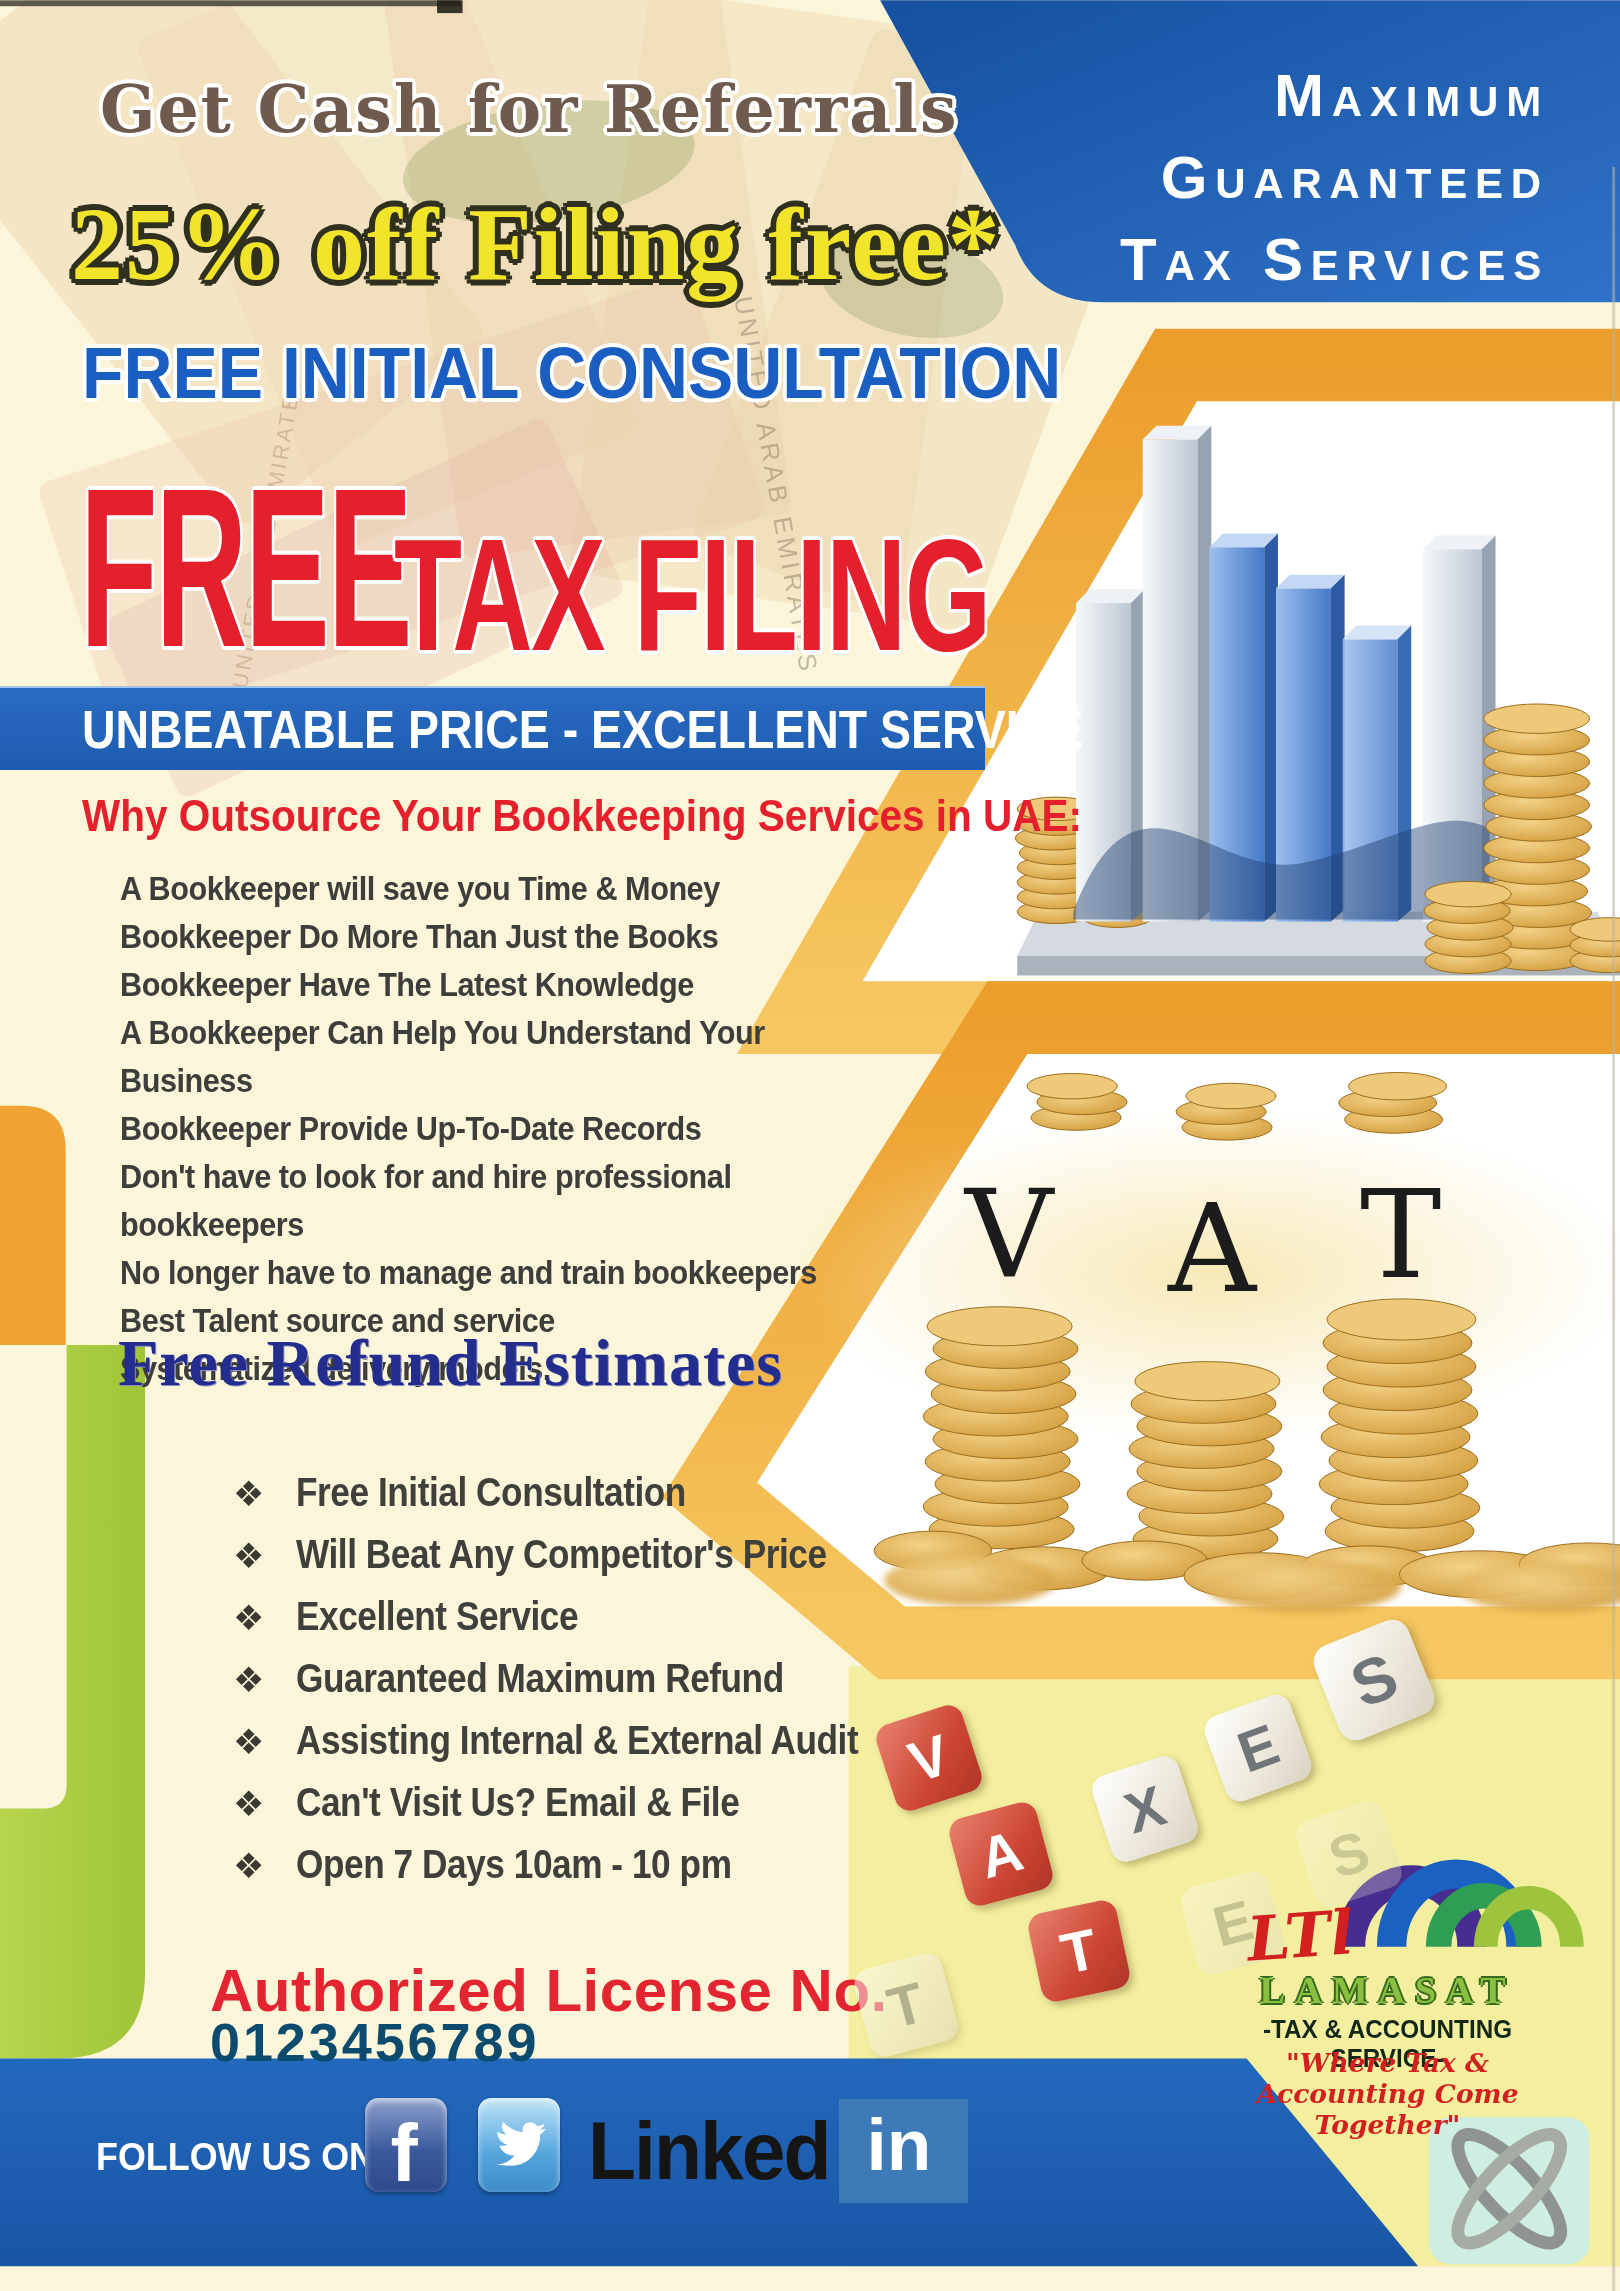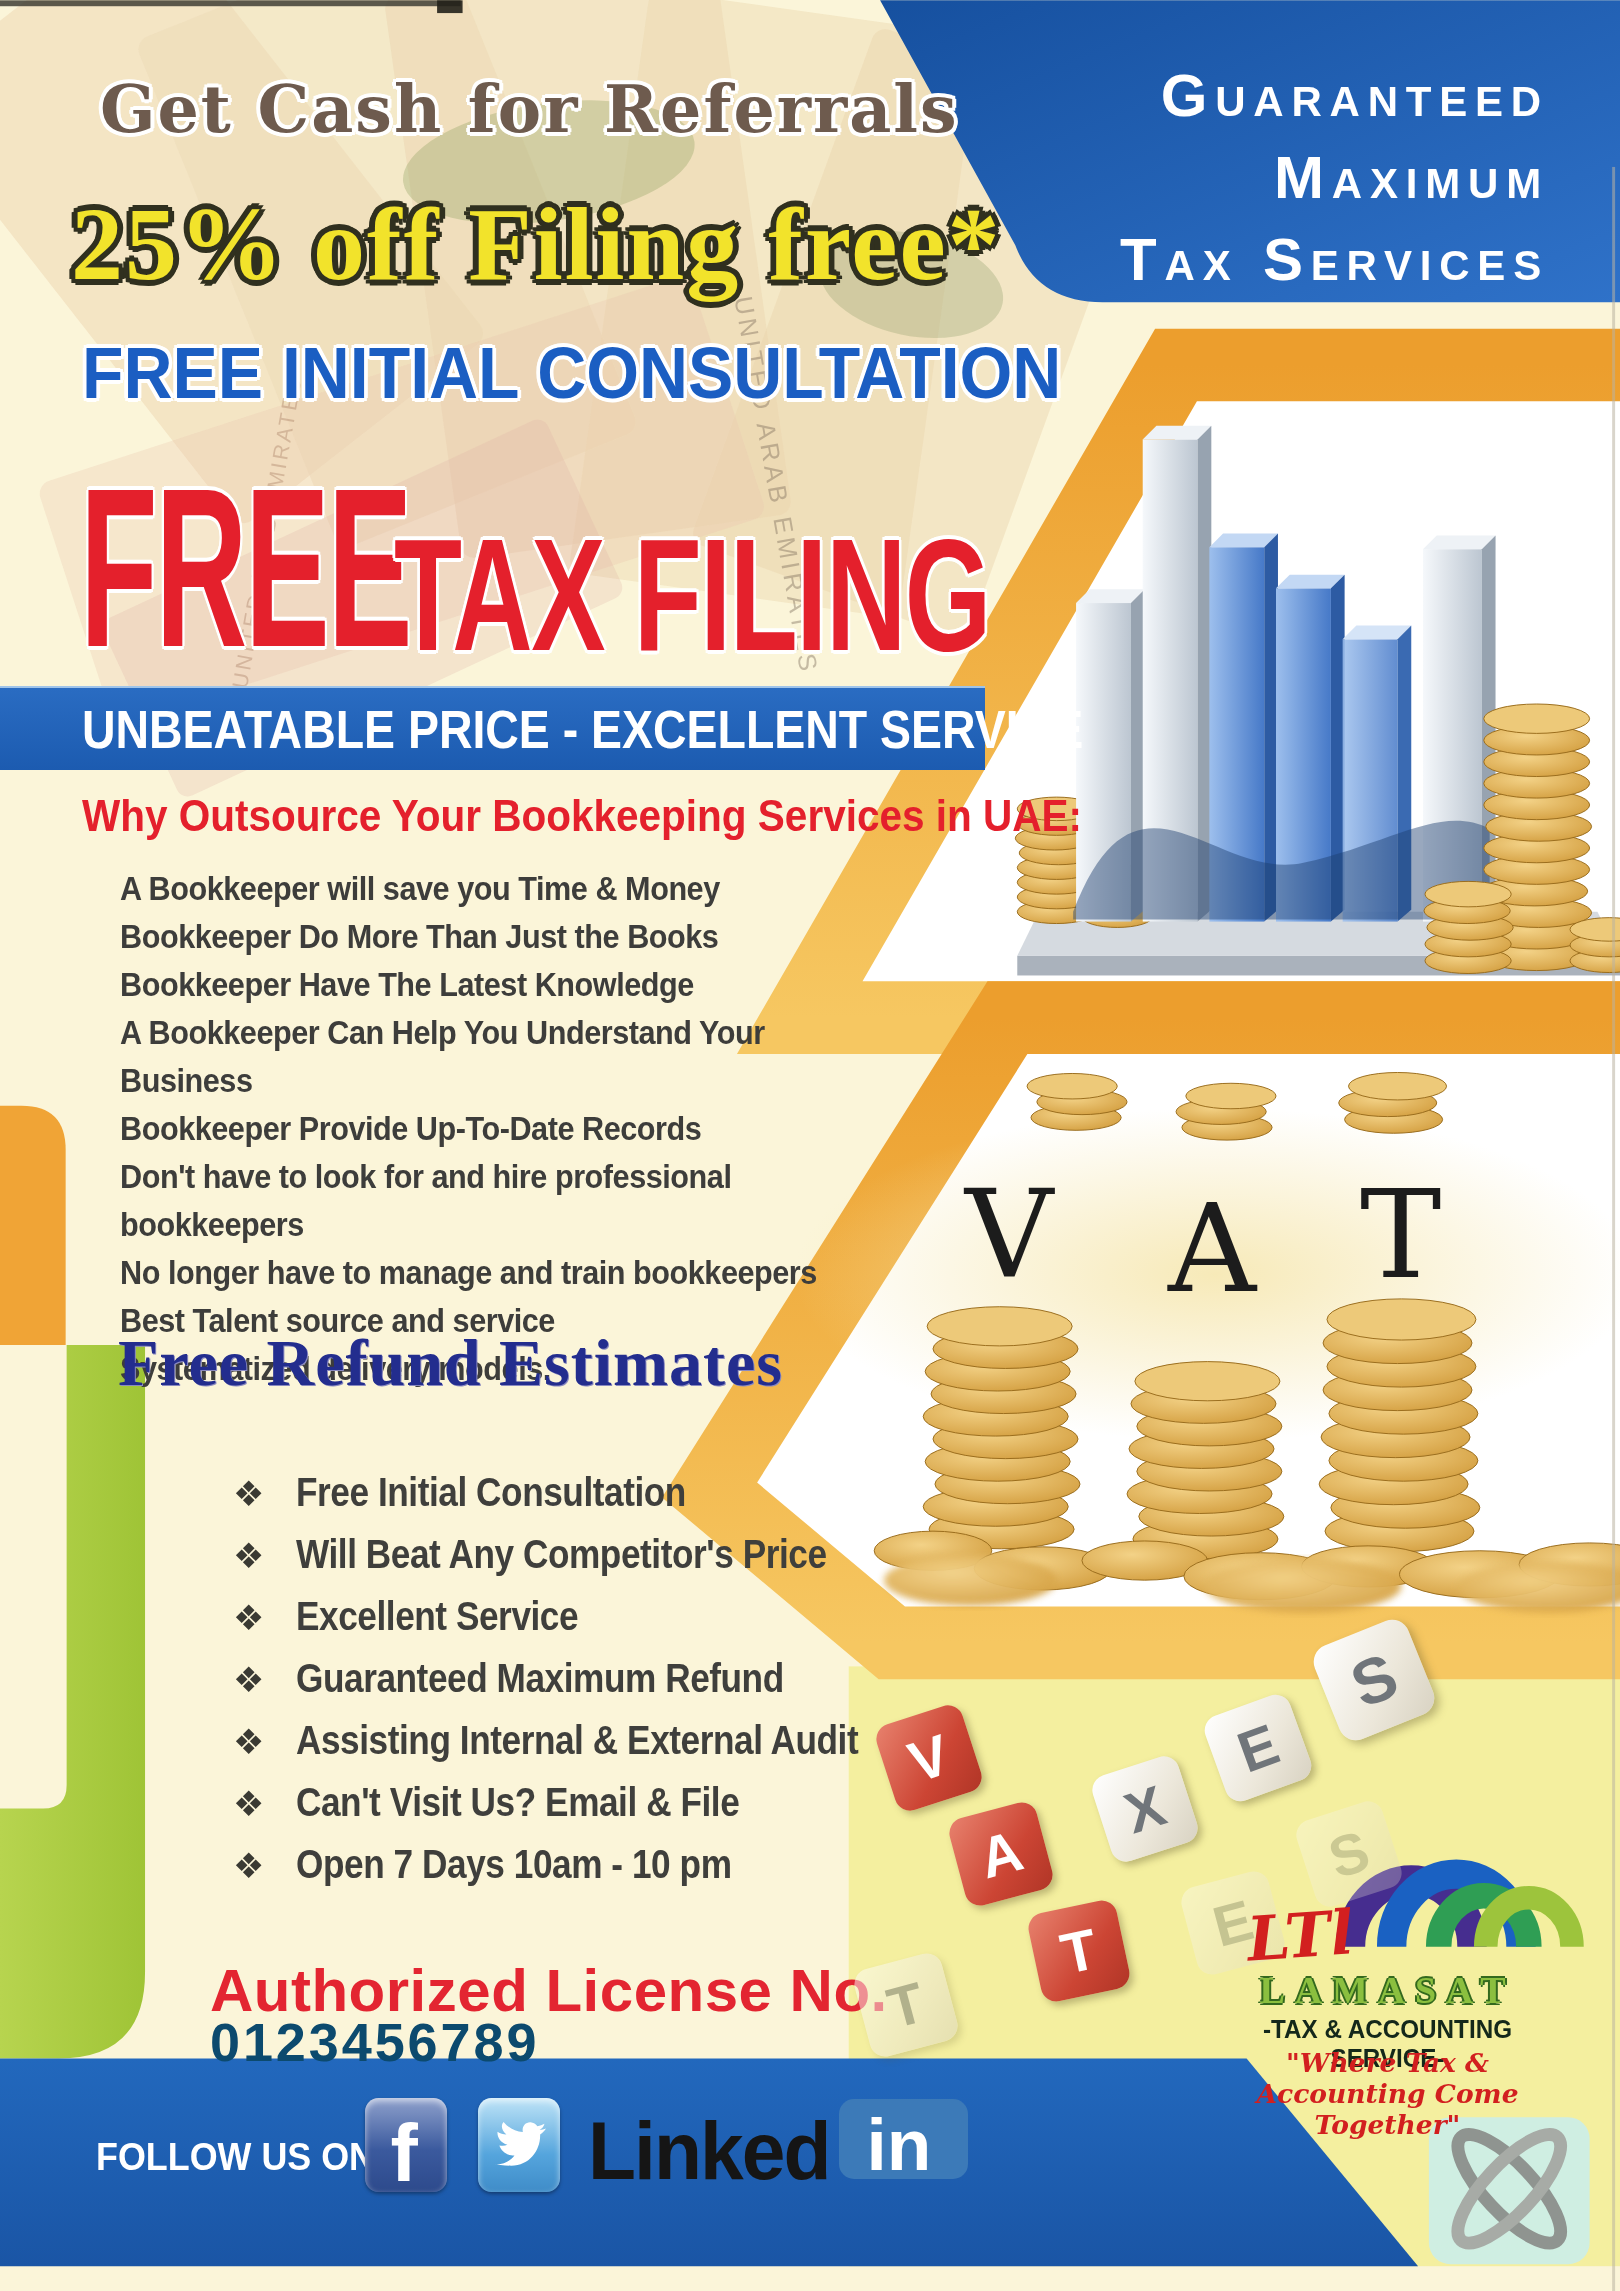--- a/index.html
+++ b/index.html
@@ -36,21 +36,21 @@
   .lic-num{left:210px;top:2011px;font-weight:800;font-size:54px;color:#0c4a6e;letter-spacing:2.9px;}
 
   .badge{right:71px;top:55px;text-align:right;color:#fff;font-variant:small-caps;font-weight:600;font-size:60px;line-height:82px;letter-spacing:7.8px;}
 
   .follow{left:96px;top:2135px;font-weight:800;font-size:39px;color:#fff;transform:scaleX(.92);transform-origin:left top;}
   .icon-box{border-radius:13.7px;box-shadow:inset 0 2.9px 5.9px rgba(255,255,255,.6),0 2px 3.9px rgba(0,0,0,.35);}
   .fb{left:365px;top:2098px;width:82px;height:94px;background:linear-gradient(#8fa1cc,#3b5a9e 55%,#2d4a8c);overflow:hidden;}
   .fb span{position:absolute;left:25.5px;top:7.8px;font-weight:800;font-size:82px;color:#fff;}
   .tw{left:478px;top:2098px;width:82px;height:94px;background:linear-gradient(#bfe4f7,#55a5dd 60%,#3f8cc8);}
   .linked{left:588px;top:2105px;font-weight:800;font-size:81px;color:#151515;letter-spacing:-2px;transform:scaleX(.97);transform-origin:left top;}
-  .inbox{left:839px;top:2099px;width:129px;height:80px;background:#3c7ab8;border-radius:15px;}
+  .inbox{left:839px;top:2099px;width:129px;height:104px;background:#3c7ab8;border-radius:0;}
   .inbox span{position:absolute;left:27.4px;top:3.9px;font-weight:800;font-size:73px;color:#fff;}
 
   .vat-letter{font-family:"DejaVu Serif","Liberation Serif",serif;font-size:122px;color:#1c1c1c;}
   .die{width:90px;height:90px;border-radius:15.7px;display:flex;align-items:center;justify-content:center;
        font-weight:800;font-size:57px;box-shadow:2.9px 4.9px 7.8px rgba(90,80,40,.35);}
   .die-red{background:linear-gradient(135deg,#e8826e,#cc4534 60%,#b03526);color:#fff;}
   .die-white{background:linear-gradient(135deg,#ffffff,#ece7da 60%,#d8d2c2);color:#70757a;}
 
   .brand-script{left:1247px;top:1900px;font-family:"DejaVu Serif","Liberation Serif",serif;font-style:italic;font-weight:bold;font-size:61px;color:#d21f1f;transform:rotate(-4deg);}
   .brand-name{left:1221px;top:1968px;width:333px;text-align:center;font-family:"Liberation Serif","DejaVu Serif",serif;font-weight:bold;font-size:38px;color:#8bbf3f;letter-spacing:9.8px;
@@ -304,22 +304,22 @@
   </svg>
 
   <span class="abs txt uae-txt">UNITED ARAB EMIRATES</span>
   <span class="abs txt uae-txt2">UNITED ARAB EMIRATES</span>
 
   <div class="abs txt referral outline-white">Get Cash for Referrals</div>
   <div class="abs txt discount outline-dark">25% off Filing free*</div>
   <div class="abs txt consult outline-white">FREE INITIAL CONSULTATION</div>
 
   <div class="abs badge">
+    <div>Maximum</div>
     <div>Guaranteed</div>
-    <div>Maximum</div>
     <div>Tax Services</div>
   </div>
 
   <div class="abs txt hero-free outline-white">FREE</div>
   <div class="abs txt hero-rest outline-white">TAX FILING</div>
 
   <div class="abs bluebar">
     <div class="txt">UNBEATABLE PRICE - EXCELLENT SERVICE</div>
   </div>
 

